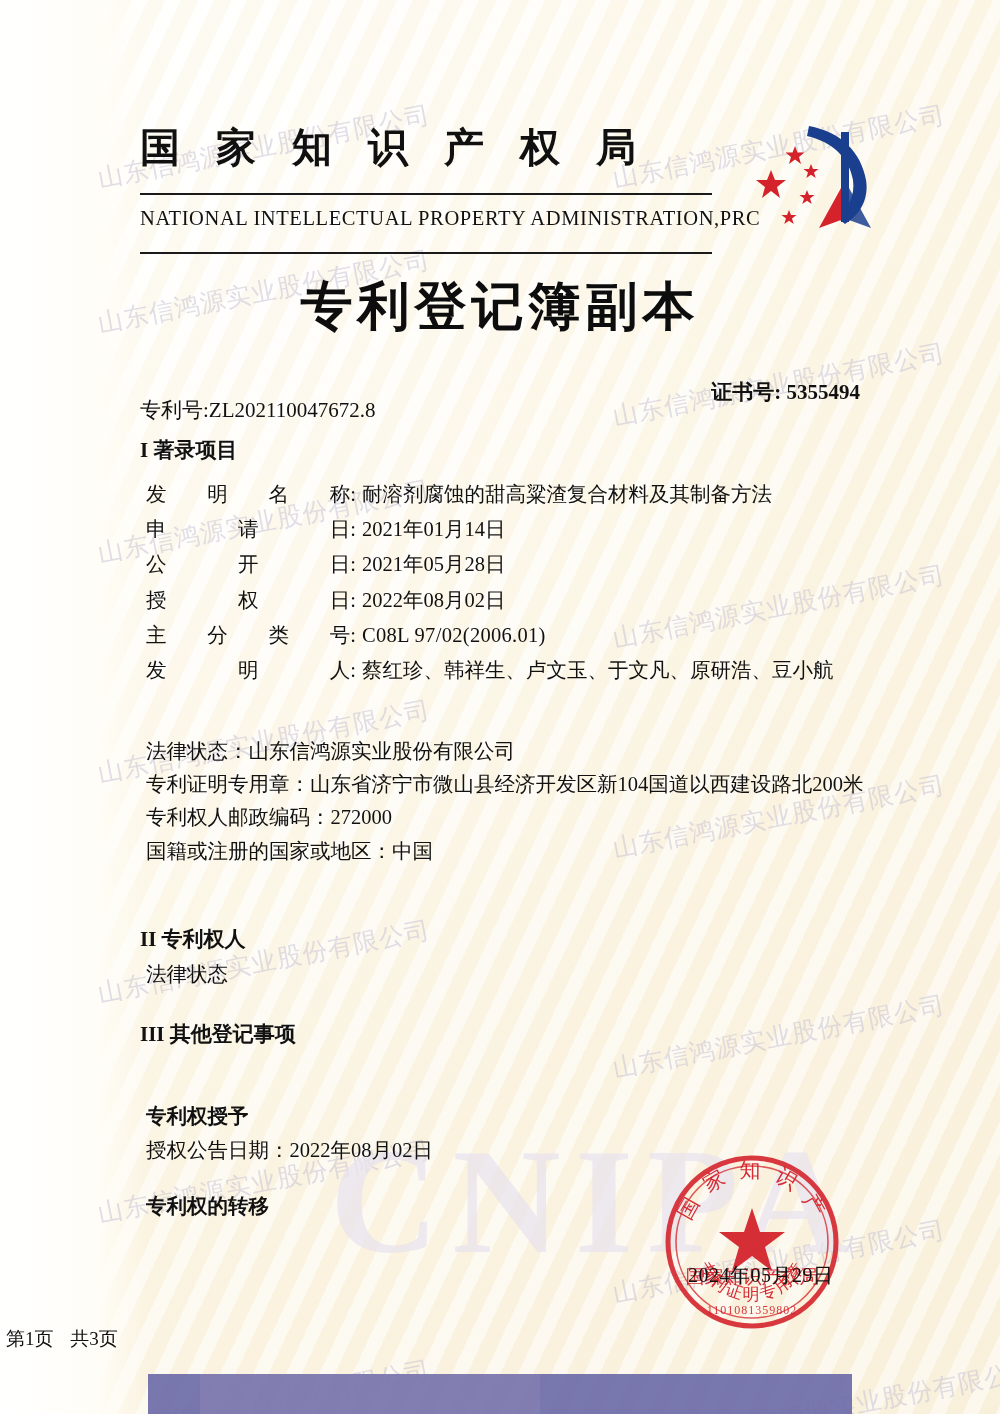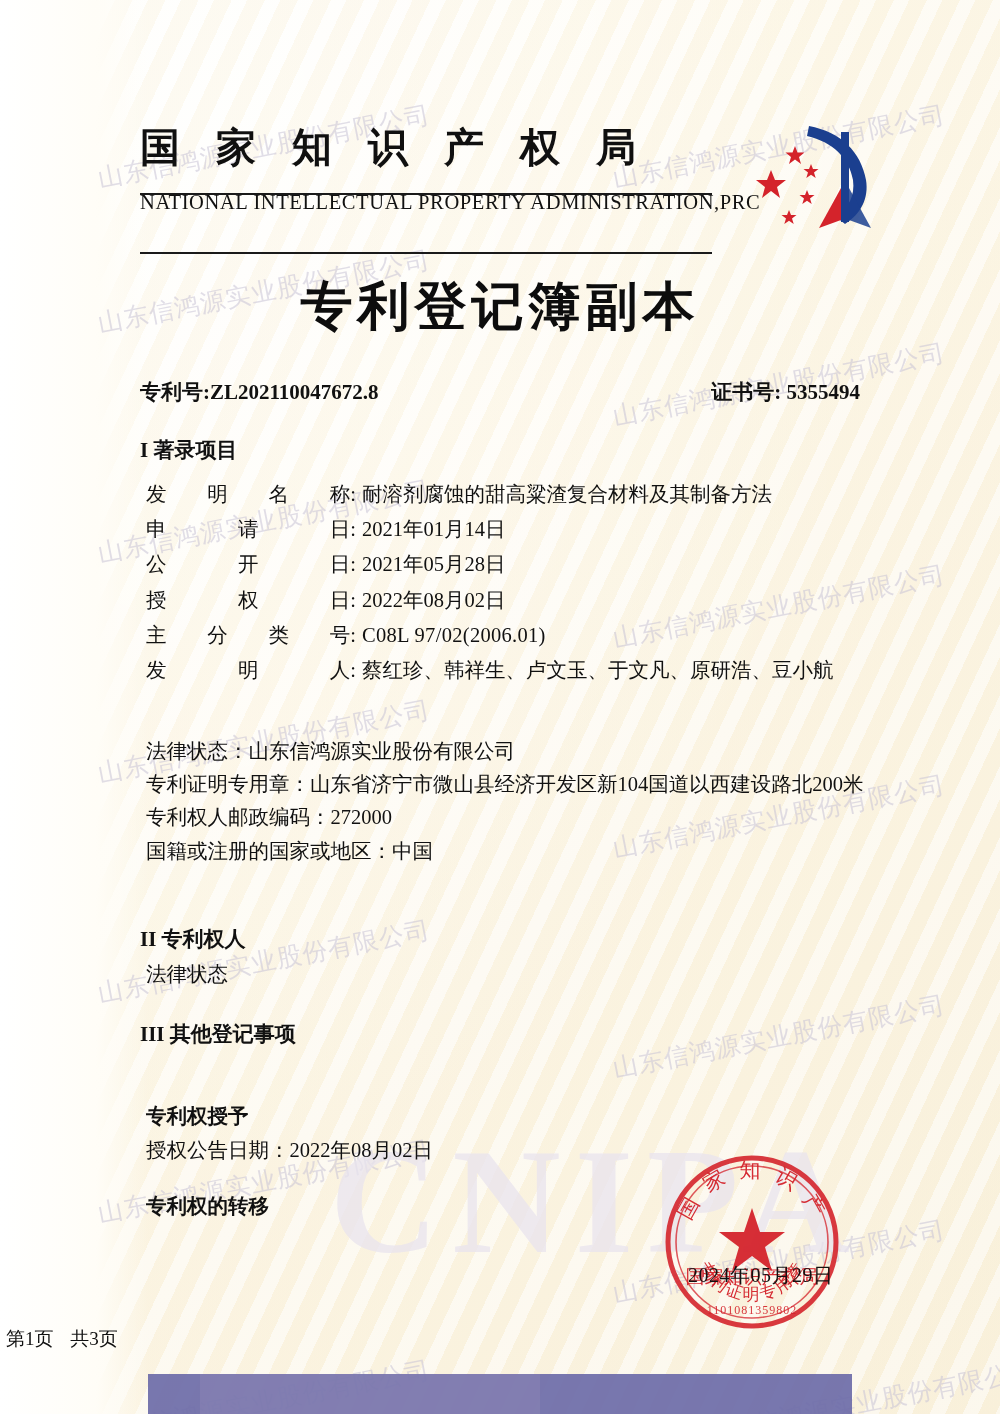--- a/index.html
+++ b/index.html
@@ -94,21 +94,21 @@
     width: 720px;
   }
   .gov-title {
     font-size: 40px;
     font-weight: bold;
     letter-spacing: 13px;
     color: #101010;
     font-family: "Liberation Serif", serif;
   }
   .gov-title-en {
-    margin-top: 16px;
+    margin-top: 32px;
     font-size: 20.5px;
     letter-spacing: 0.6px;
     color: #111;
     font-family: "Liberation Serif", serif;
   }
   .header-rule {
     position: absolute;
     left: 140px;
     top: 252px;
     width: 572px;
@@ -151,22 +151,22 @@
     position: absolute;
     top: 378px;
     left: 140px;
     width: 720px;
     font-size: 21px;
     color: #111;
   }
   .id-row .patent-no {
     position: absolute;
     left: 0;
-    top: 0;
-    font-weight: bold;
+    top: 18px;
+    font-weight: normal;
   }
   .id-row .cert-no {
     position: absolute;
     right: 0;
     top: 0;
     font-weight: bold;
   }
 
   .section-head {
     position: absolute;

